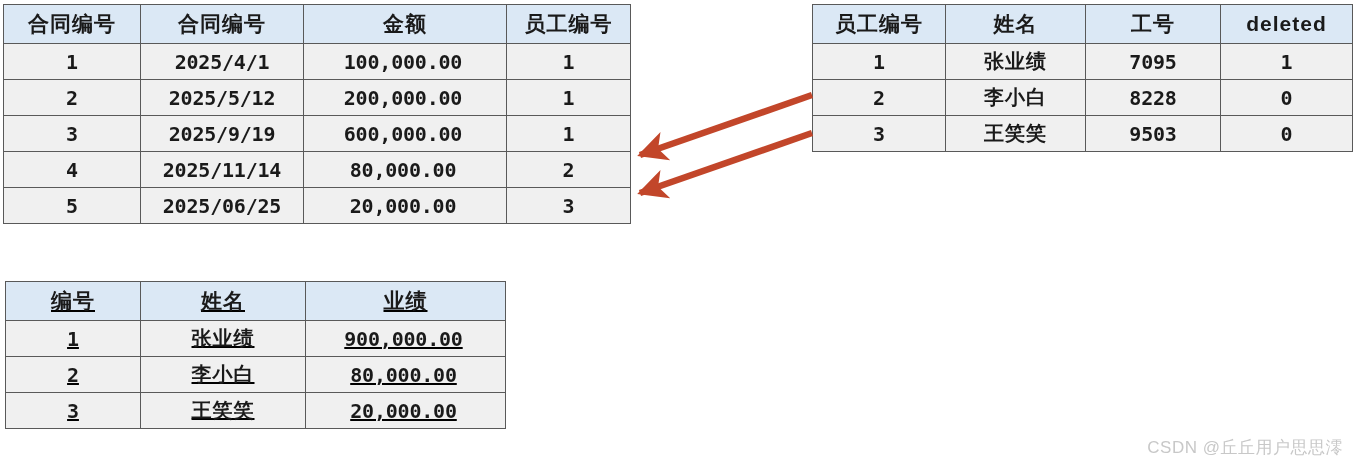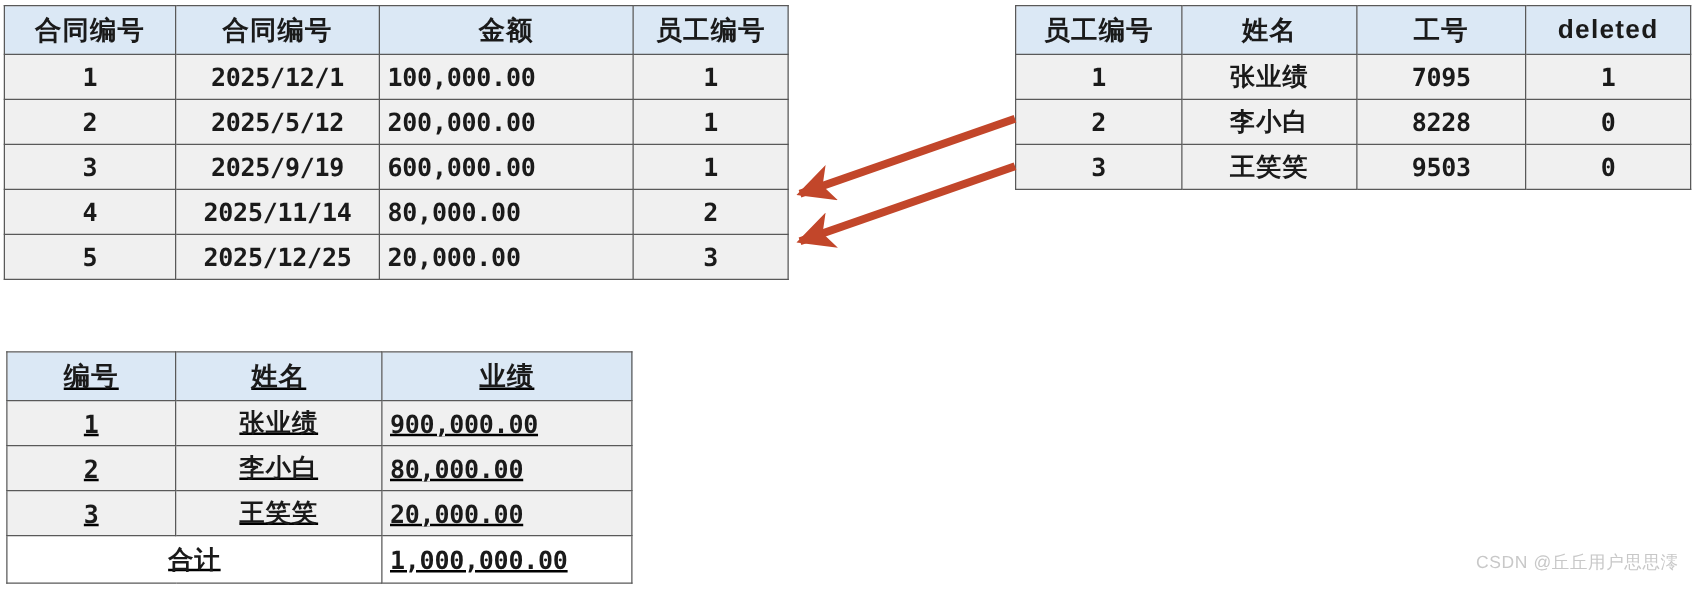--- a/index.html
+++ b/index.html
@@ -39,21 +39,21 @@
     height: 38px;
     font-family: "Liberation Sans", "DejaVu Sans", sans-serif;
     font-size: 21px;
     letter-spacing: 1px;
   }
   .tbl td {
     background: #f0f0f0;
     height: 35px;
   }
   .tbl td.num-right {
-    text-align: left;
+    text-align: center;
     padding-right: 10px;
   }
   .tbl td.cjk {
     font-family: "Liberation Sans", "DejaVu Sans", sans-serif;
     letter-spacing: 1px;
     font-weight: bold;
   }
   .tbl td.total-cell {
     background: #ffffff;
     height: 37px;
@@ -96,21 +96,21 @@
     top: 0;
     width: 1355px;
     height: 471px;
     pointer-events: none;
   }
 
   #watermark {
     position: absolute;
     right: 12px;
     bottom: 12px;
-    font-size: 14px;
+    font-size: 17px;
     color: #c8c8c8;
     font-family: "Liberation Sans", "DejaVu Sans", sans-serif;
     white-space: nowrap;
     letter-spacing: 0.5px;
     margin-left: 48px;
   }
 </style>
 </head>
 <body>
 
@@ -125,21 +125,21 @@
     <tr>
       <th>合同编号</th>
       <th>合同编号</th>
       <th>金额</th>
       <th>员工编号</th>
     </tr>
   </thead>
   <tbody>
     <tr>
       <td>1</td>
-      <td>2025/12/1</td>
+      <td>2025/4/1</td>
       <td class="num-right">100,000.00</td>
       <td>1</td>
     </tr>
     <tr>
       <td>2</td>
       <td>2025/5/12</td>
       <td class="num-right">200,000.00</td>
       <td>1</td>
     </tr>
     <tr>
@@ -149,21 +149,21 @@
       <td>1</td>
     </tr>
     <tr>
       <td>4</td>
       <td>2025/11/14</td>
       <td class="num-right">80,000.00</td>
       <td>2</td>
     </tr>
     <tr>
       <td>5</td>
-      <td>2025/12/25</td>
+      <td>2025/06/25</td>
       <td class="num-right">20,000.00</td>
       <td>3</td>
     </tr>
   </tbody>
 </table>
 
 <table class="tbl" id="employees-table">
   <colgroup>
       <col class="e1">
       <col class="e2">
@@ -221,24 +221,20 @@
     </tr>
     <tr>
       <td>2</td>
       <td class="cjk">李小白</td>
       <td class="num-right">80,000.00</td>
     </tr>
     <tr>
       <td>3</td>
       <td class="cjk">王笑笑</td>
       <td class="num-right">20,000.00</td>
-    </tr>
-    <tr>
-      <td class="cjk total-cell" colspan="2">合计</td>
-      <td class="num-right total-cell">1,000,000.00</td>
     </tr>
   </tbody>
 </table>
 
 <svg id="arrow-layer" viewBox="0 0 1355 471" width="1355" height="471">
   <defs>
     <marker id="ah" viewBox="0 0 10 10" refX="9" refY="5" markerWidth="4.6" markerHeight="4.6" orient="auto-start-reverse">
       <path d="M 0 0 L 10 5 L 0 10 L 2.6 5 z" fill="#c2462a"></path>
     </marker>
   </defs>

